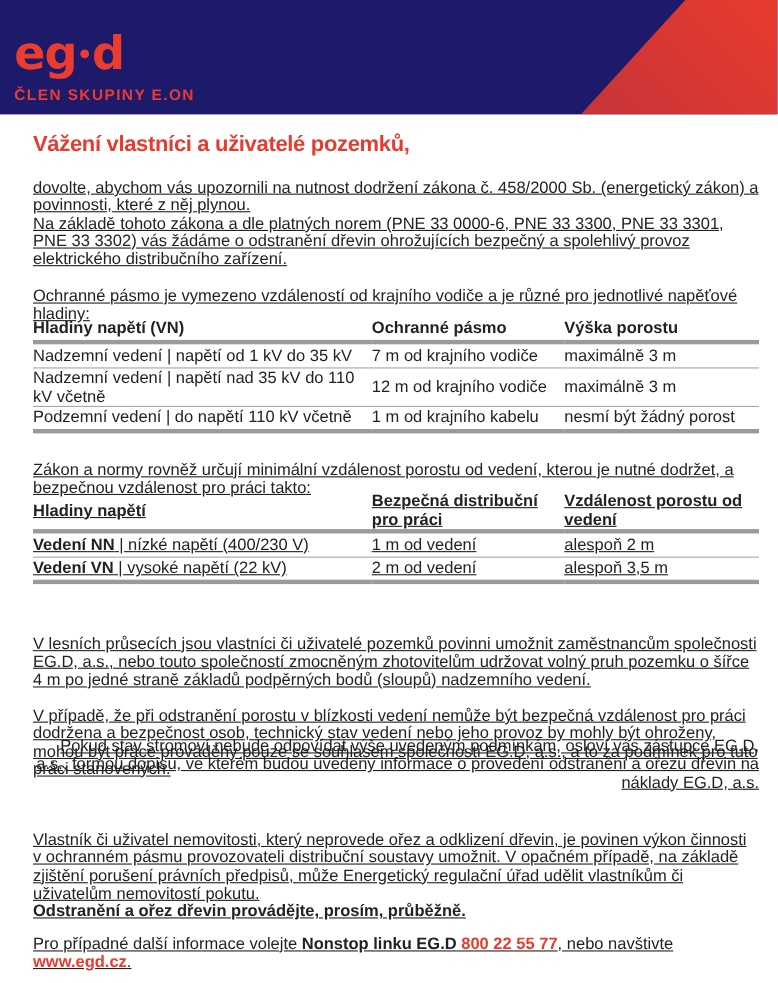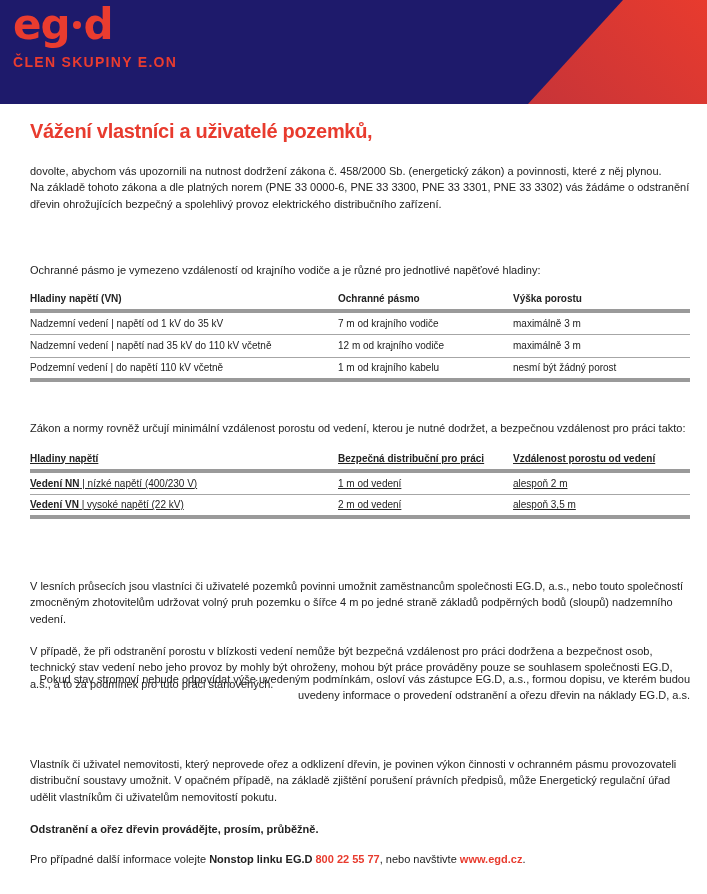--- a/index.html
+++ b/index.html
@@ -3,30 +3,30 @@
 <meta charset="utf-8">
 <style>
   * { box-sizing: border-box; margin: 0; padding: 0; }
   html, body { width: 707px; height: 894px; background: #ffffff; overflow: hidden; }
   body { font-family: "Liberation Sans", "DejaVu Sans", sans-serif; color: #1a1a1a; position: relative; }
 
   .header { position: absolute; left: 0; top: 0; width: 707px; height: 104px; background: #1e1a6b; overflow: hidden; }
   .header .wedge { position: absolute; left: 0; top: 0; width: 707px; height: 104px;
     background: linear-gradient(225deg, #e83b2e 0%, #b8313d 50%, #7f2a55 100%);
     clip-path: polygon(623px 0, 707px 0, 707px 104px, 528px 104px); }
-  .logo { position: absolute; left: 13px; top: 4px; }
+  .logo { position: absolute; left: 13px; top: 28px; }
   .logo-mark { font-family: "DejaVu Sans", sans-serif; font-weight: bold; font-size: 42px; line-height: 42px; color: #ea3c2f; letter-spacing: -1px; }
   .logo-mark .dot { display: inline-block; width: 8px; height: 8px; border-radius: 50%; background: #ea3c2f; vertical-align: middle; margin: 0 3px 6px 3px; }
   .logo-sub { margin-top: 8px; font-size: 14px; letter-spacing: 1.3px; color: #ea3c2f; font-weight: bold; }
 
   .title { position: absolute; left: 30px; top: 120px; font-size: 20px; font-weight: bold; color: #e83b2e; letter-spacing: -0.3px; }
 
-  .para { position: absolute; left: 30px; width: 660px; font-size: 11px; line-height: 16.3px; color: #222; }
+  .para { position: absolute; left: 30px; width: 660px; font-size: 15px; line-height: 16.3px; color: #222; text-decoration: underline; }
 
-  .tbl { position: absolute; left: 30px; width: 660px; border-collapse: collapse; font-size: 10px; color: #222; }
+  .tbl { position: absolute; left: 30px; width: 660px; border-collapse: collapse; font-size: 15px; color: #222; }
   .tbl th { text-align: left; font-weight: bold; height: 24px; vertical-align: middle; border-bottom: 4px solid #9a9a9a; padding: 0; }
   .tbl td { height: 23px; vertical-align: middle; border-bottom: 1px solid #a6a6a6; padding: 0; }
   .tbl tr:last-child td { border-bottom: 4px solid #9a9a9a; margin-top: 12px; }
   .tbl .c1 { width: 308px; }
   .tbl .c2 { width: 175px; }
   .b { font-weight: bold; }
   .red { color: #e83b2e; font-weight: bold; }
 </style>
 </head>
 <body>

